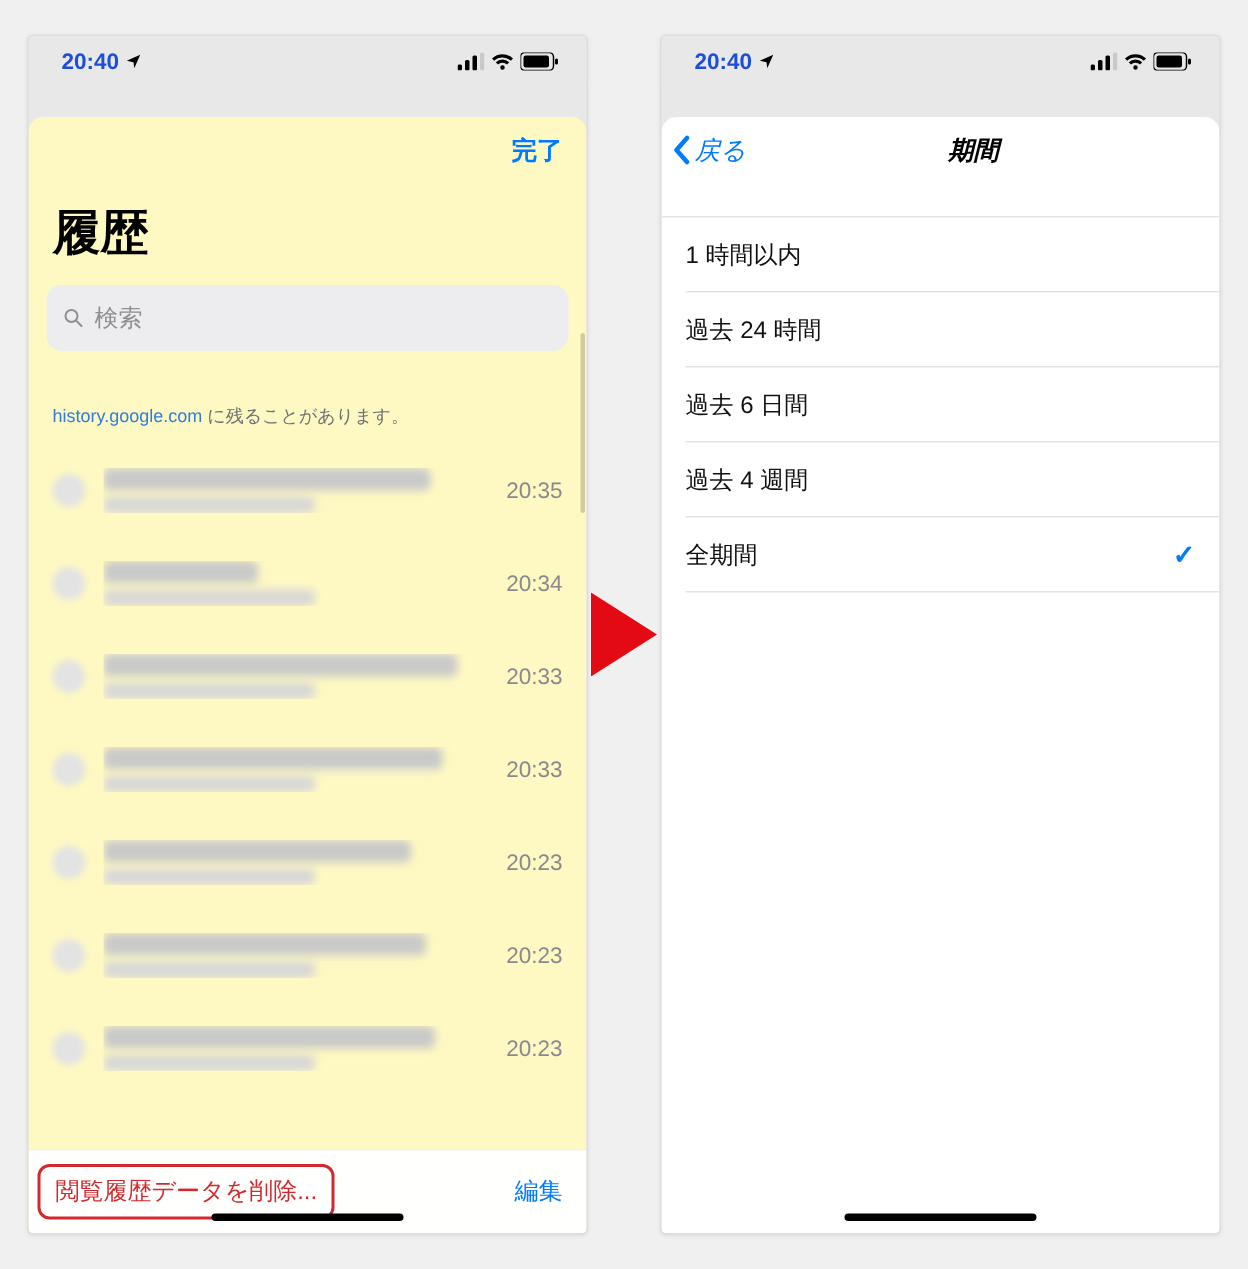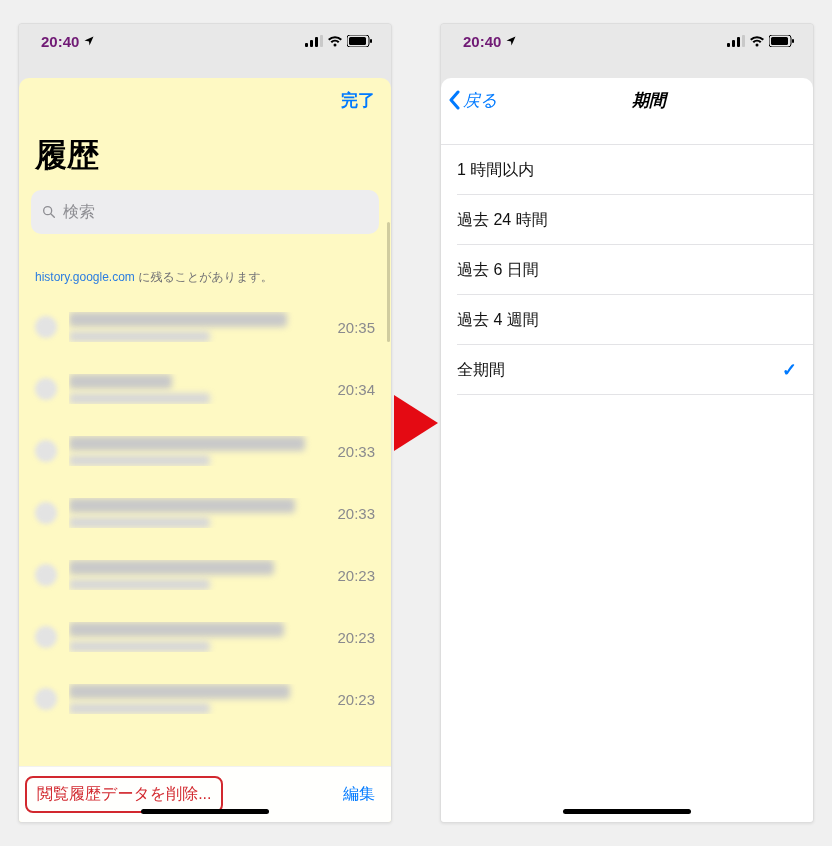--- a/index.html
+++ b/index.html
@@ -30,21 +30,21 @@
     }
     
     .status-bar {
       height: 34px;
       display: flex;
       align-items: center;
       justify-content: space-between;
       padding: 0 18px 0 22px;
       font-size: 15px;
       font-weight: 600;
-      color: #701a75;
+      color: #1d4ed8;
       flex-shrink: 0;
     }
     .phone-bg .status-bar { background: #e8e8e8; }
     .status-left { display: flex; align-items: center; gap: 4px; }
     .status-right { display: flex; align-items: center; gap: 4px; }
     .status-icons svg { display: block; }
     
     .sheet {
       position: absolute;
       left: 0; right: 0; bottom: 0;

